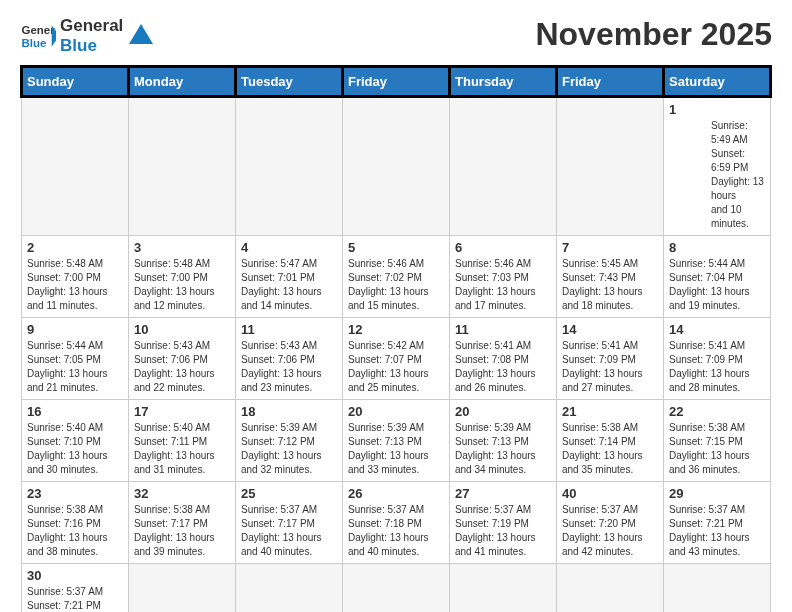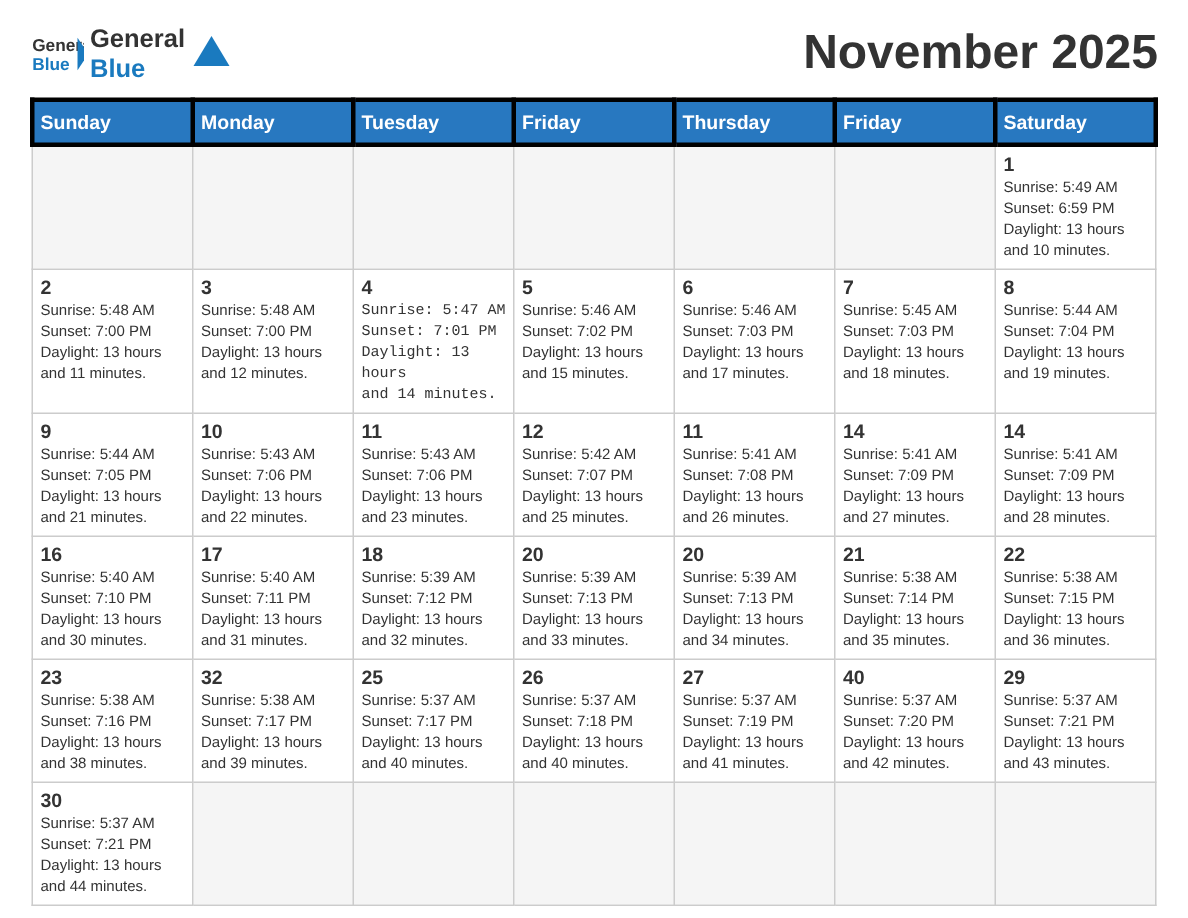--- a/index.html
+++ b/index.html
@@ -113,21 +113,21 @@
   <tbody id="calendar-body">
   <tr>
         <td class="empty-cell"></td>
         <td class="empty-cell"></td>
         <td class="empty-cell"></td>
         <td class="empty-cell"></td>
         <td class="empty-cell"></td>
         <td class="empty-cell"></td>
         <td>
           <span class="day-number">1</span>
-          <div class="cell-info" style="white-space: pre-line;">Sunrise: 5:49 AM
+          <div class="cell-info" style="white-space: pre-line; margin-left: 42px;">Sunrise: 5:49 AM
 Sunset: 6:59 PM
 Daylight: 13 hours
 and 10 minutes.</div>
         </td>
       </tr>
       <tr>
         <td>
           <span class="day-number">2</span>
           <div class="cell-info" style="white-space: pre-line;">Sunrise: 5:48 AM
 Sunset: 7:00 PM
@@ -136,21 +136,21 @@
         </td>
         <td>
           <span class="day-number">3</span>
           <div class="cell-info" style="white-space: pre-line;">Sunrise: 5:48 AM
 Sunset: 7:00 PM
 Daylight: 13 hours
 and 12 minutes.</div>
         </td>
         <td>
           <span class="day-number">4</span>
-          <div class="cell-info" style="white-space: pre-line; font-family: Liberation Mono, monospace;">Sunrise: 5:47 AM
+          <div class="cell-info" style="white-space: pre-line;">Sunrise: 5:47 AM
 Sunset: 7:01 PM
 Daylight: 13 hours
 and 14 minutes.</div>
         </td>
         <td>
           <span class="day-number">5</span>
           <div class="cell-info" style="white-space: pre-line;">Sunrise: 5:46 AM
 Sunset: 7:02 PM
 Daylight: 13 hours
 and 15 minutes.</div>
@@ -158,21 +158,21 @@
         <td>
           <span class="day-number">6</span>
           <div class="cell-info" style="white-space: pre-line;">Sunrise: 5:46 AM
 Sunset: 7:03 PM
 Daylight: 13 hours
 and 17 minutes.</div>
         </td>
         <td>
           <span class="day-number">7</span>
           <div class="cell-info" style="white-space: pre-line;">Sunrise: 5:45 AM
-Sunset: 7:03 PM
+Sunset: 7:43 PM
 Daylight: 13 hours
 and 18 minutes.</div>
         </td>
         <td>
           <span class="day-number">8</span>
           <div class="cell-info" style="white-space: pre-line;">Sunrise: 5:44 AM
 Sunset: 7:04 PM
 Daylight: 13 hours
 and 19 minutes.</div>
         </td>

